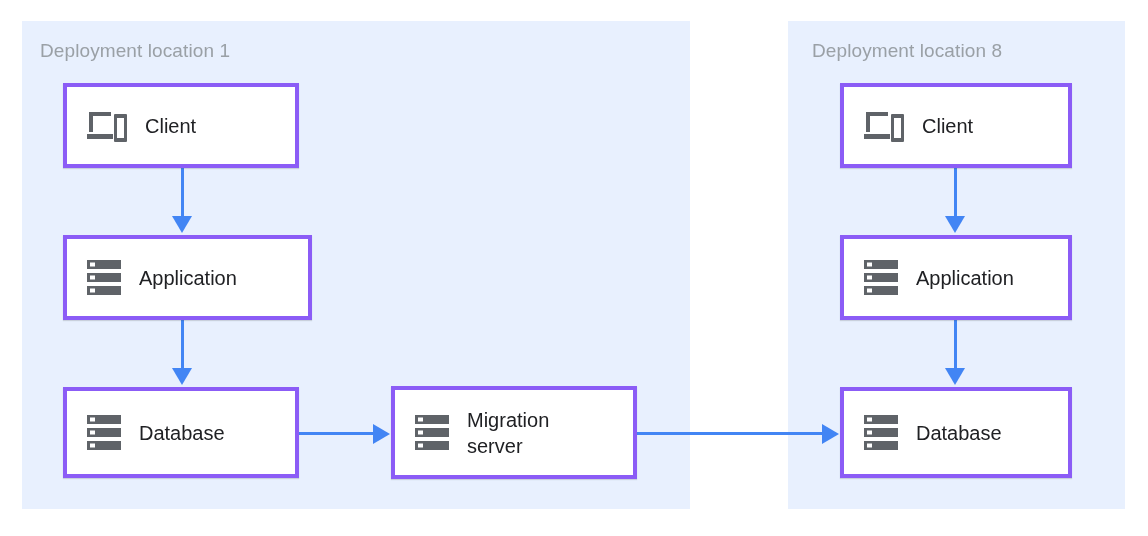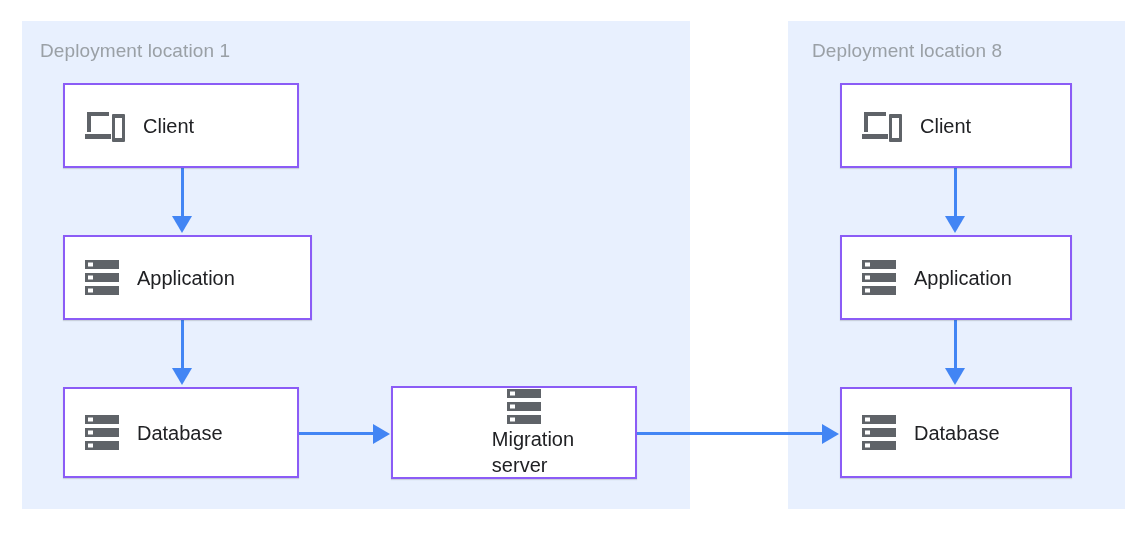--- a/index.html
+++ b/index.html
@@ -35,41 +35,41 @@
     white-space: nowrap;
     letter-spacing: 0.1px;
   }
   #zone-1-label { left: 40px;  top: 40px; }
   #zone-2-label { left: 812px; top: 40px; }
 
   
   .node {
     position: absolute;
     background: #ffffff;
-    border: 2px solid #8b5cf6;
+    border: 4px solid #8b5cf6;
     box-shadow: 0 1px 1px rgba(60,64,67,0.18);
     display: flex;
     align-items: center;
     padding-left: 20px;
     z-index: 3;
   }
 
   .node-label {
     color: #202124;
     font-size: 20px;
     line-height: 26px;
     margin-left: 18px;
     white-space: pre-line;
   }
 
   
   #node-client-1      { left: 63px;  top: 83px;  width: 236px; height: 85px; }
   #node-application-1 { left: 63px;  top: 235px; width: 249px; height: 85px; }
   #node-database-1    { left: 63px;  top: 387px; width: 236px; height: 91px; }
-  #node-migration     { left: 391px; top: 386px; width: 246px; height: 93px; flex-direction: column; }
+  #node-migration     { left: 391px; top: 386px; width: 246px; height: 93px; }
   #node-client-2      { left: 840px; top: 83px;  width: 232px; height: 85px; }
   #node-application-2 { left: 840px; top: 235px; width: 232px; height: 85px; }
   #node-database-2    { left: 840px; top: 387px; width: 232px; height: 91px; }
 
   
   .icon { flex: 0 0 auto; display: block; }
 
   .icon-server { width: 34px; height: 38px; }
   .icon-client { width: 40px; height: 32px; }
 

